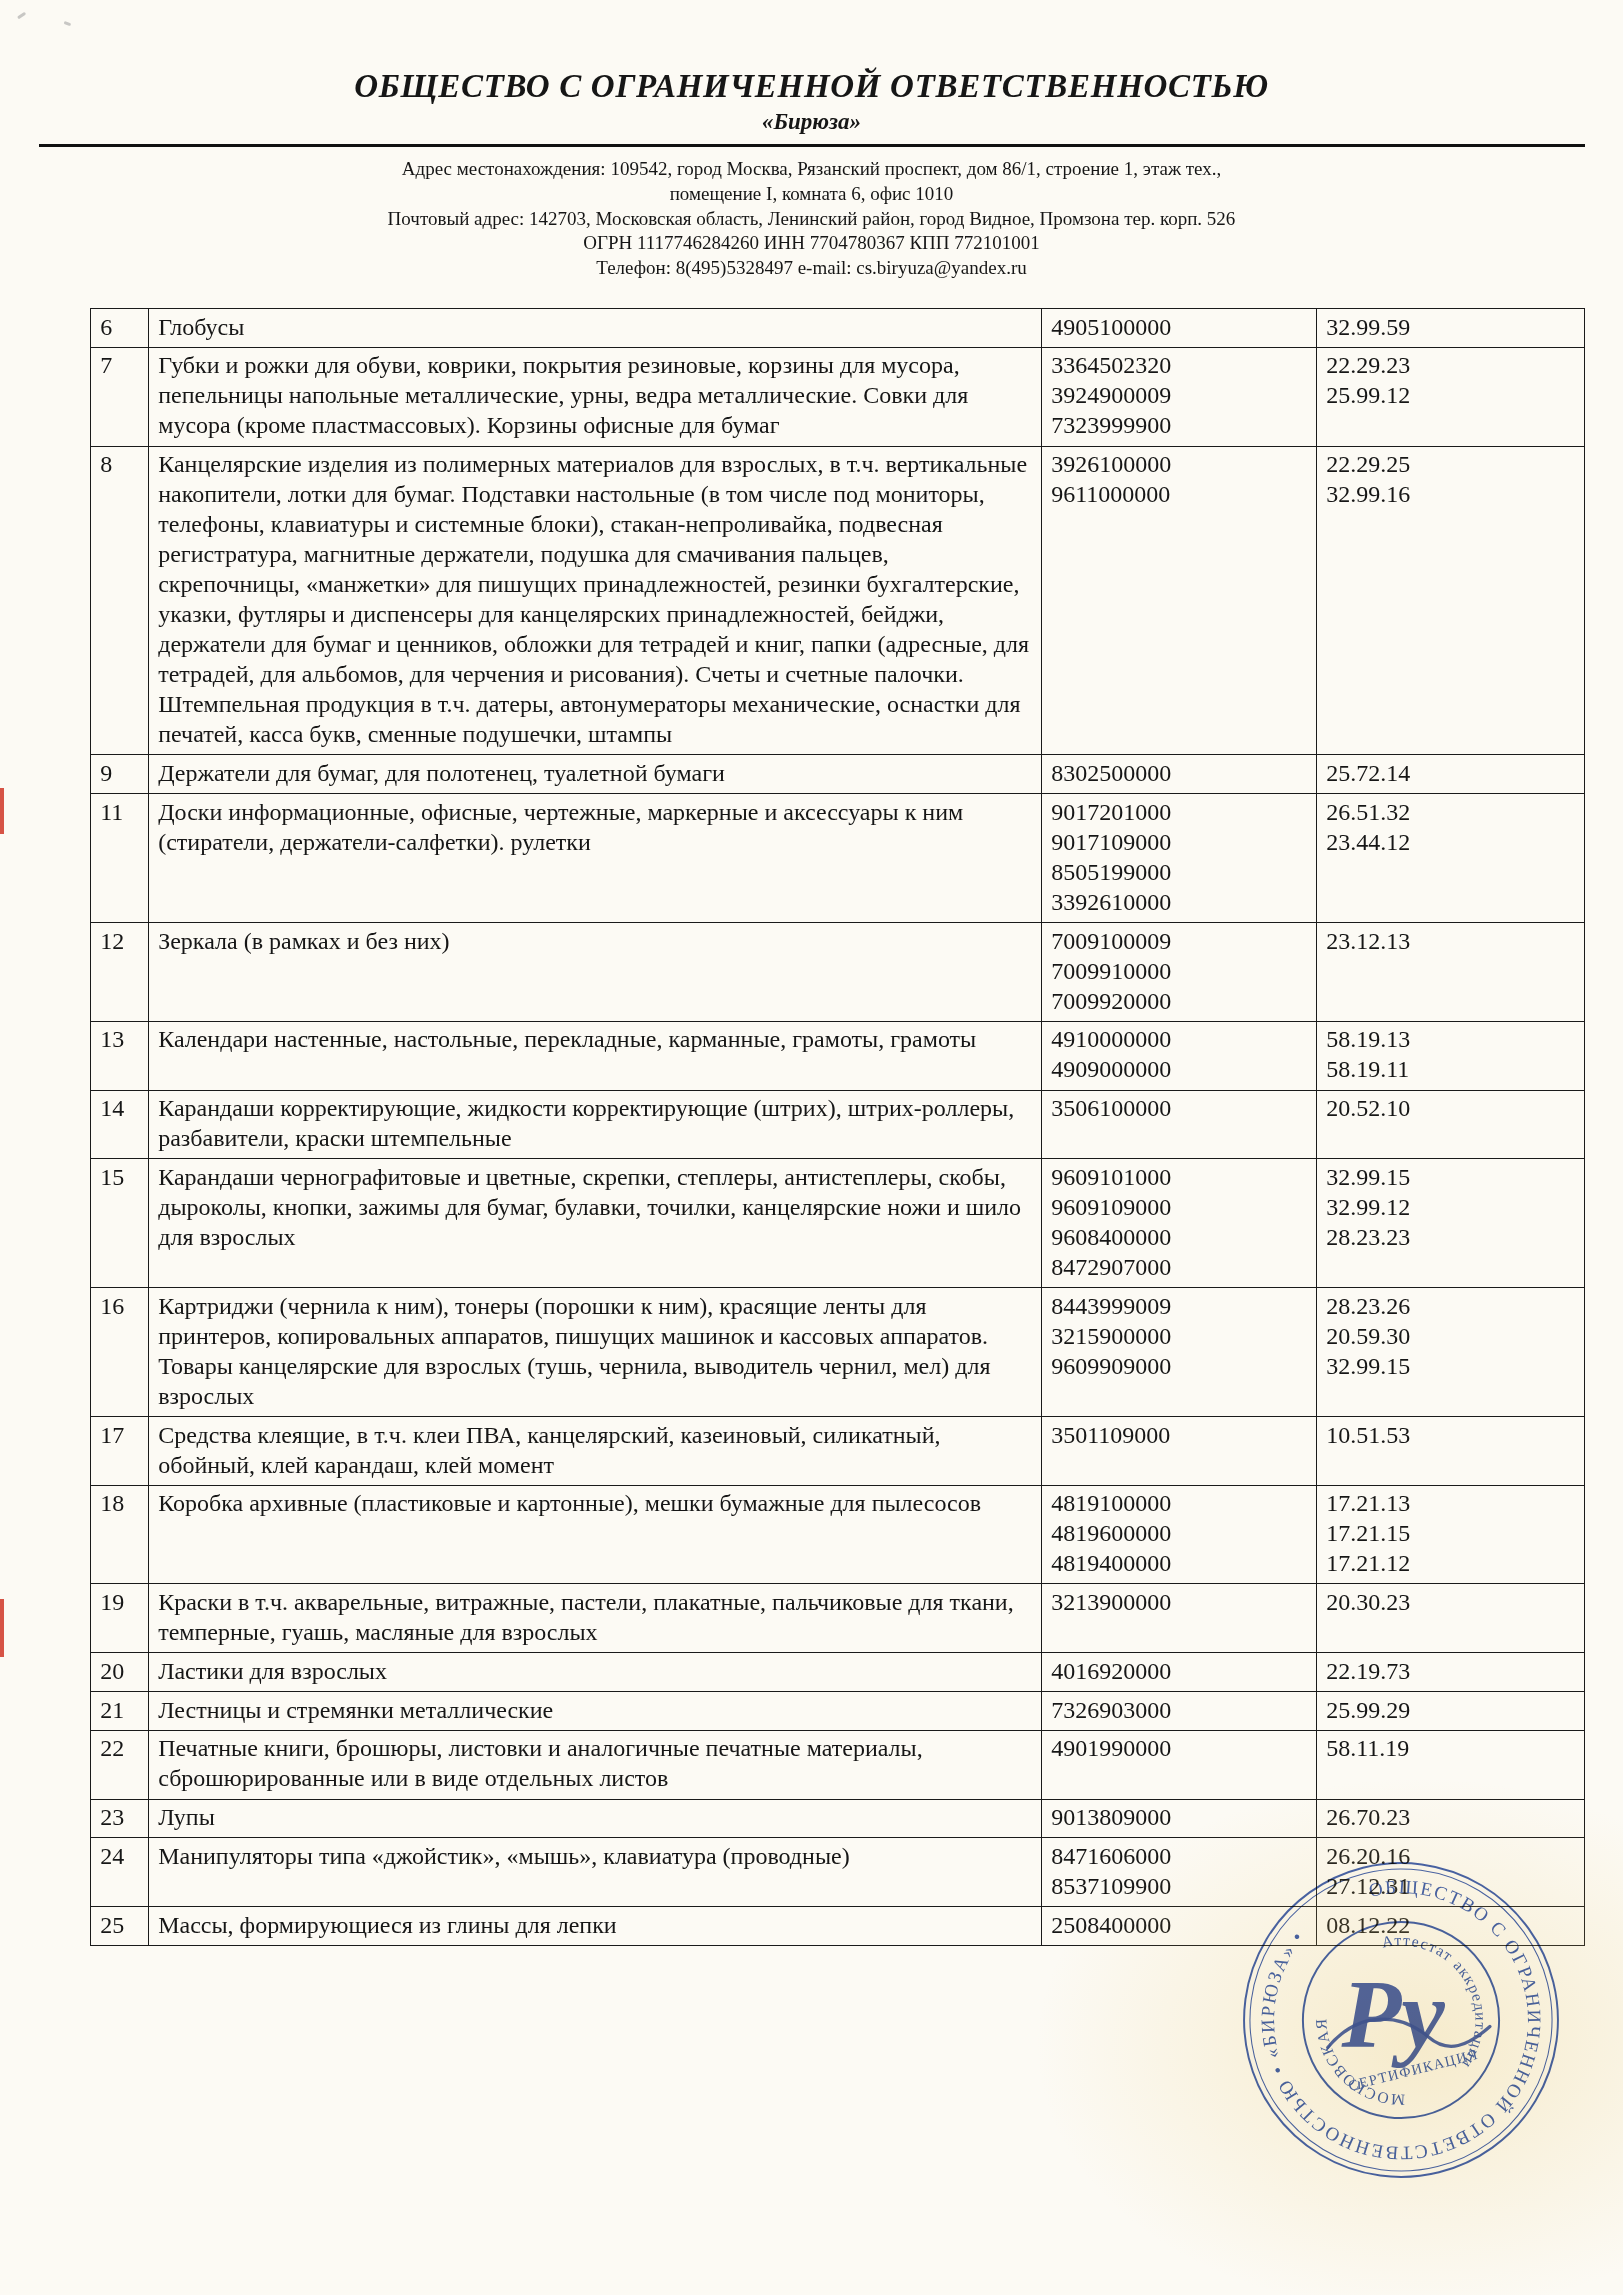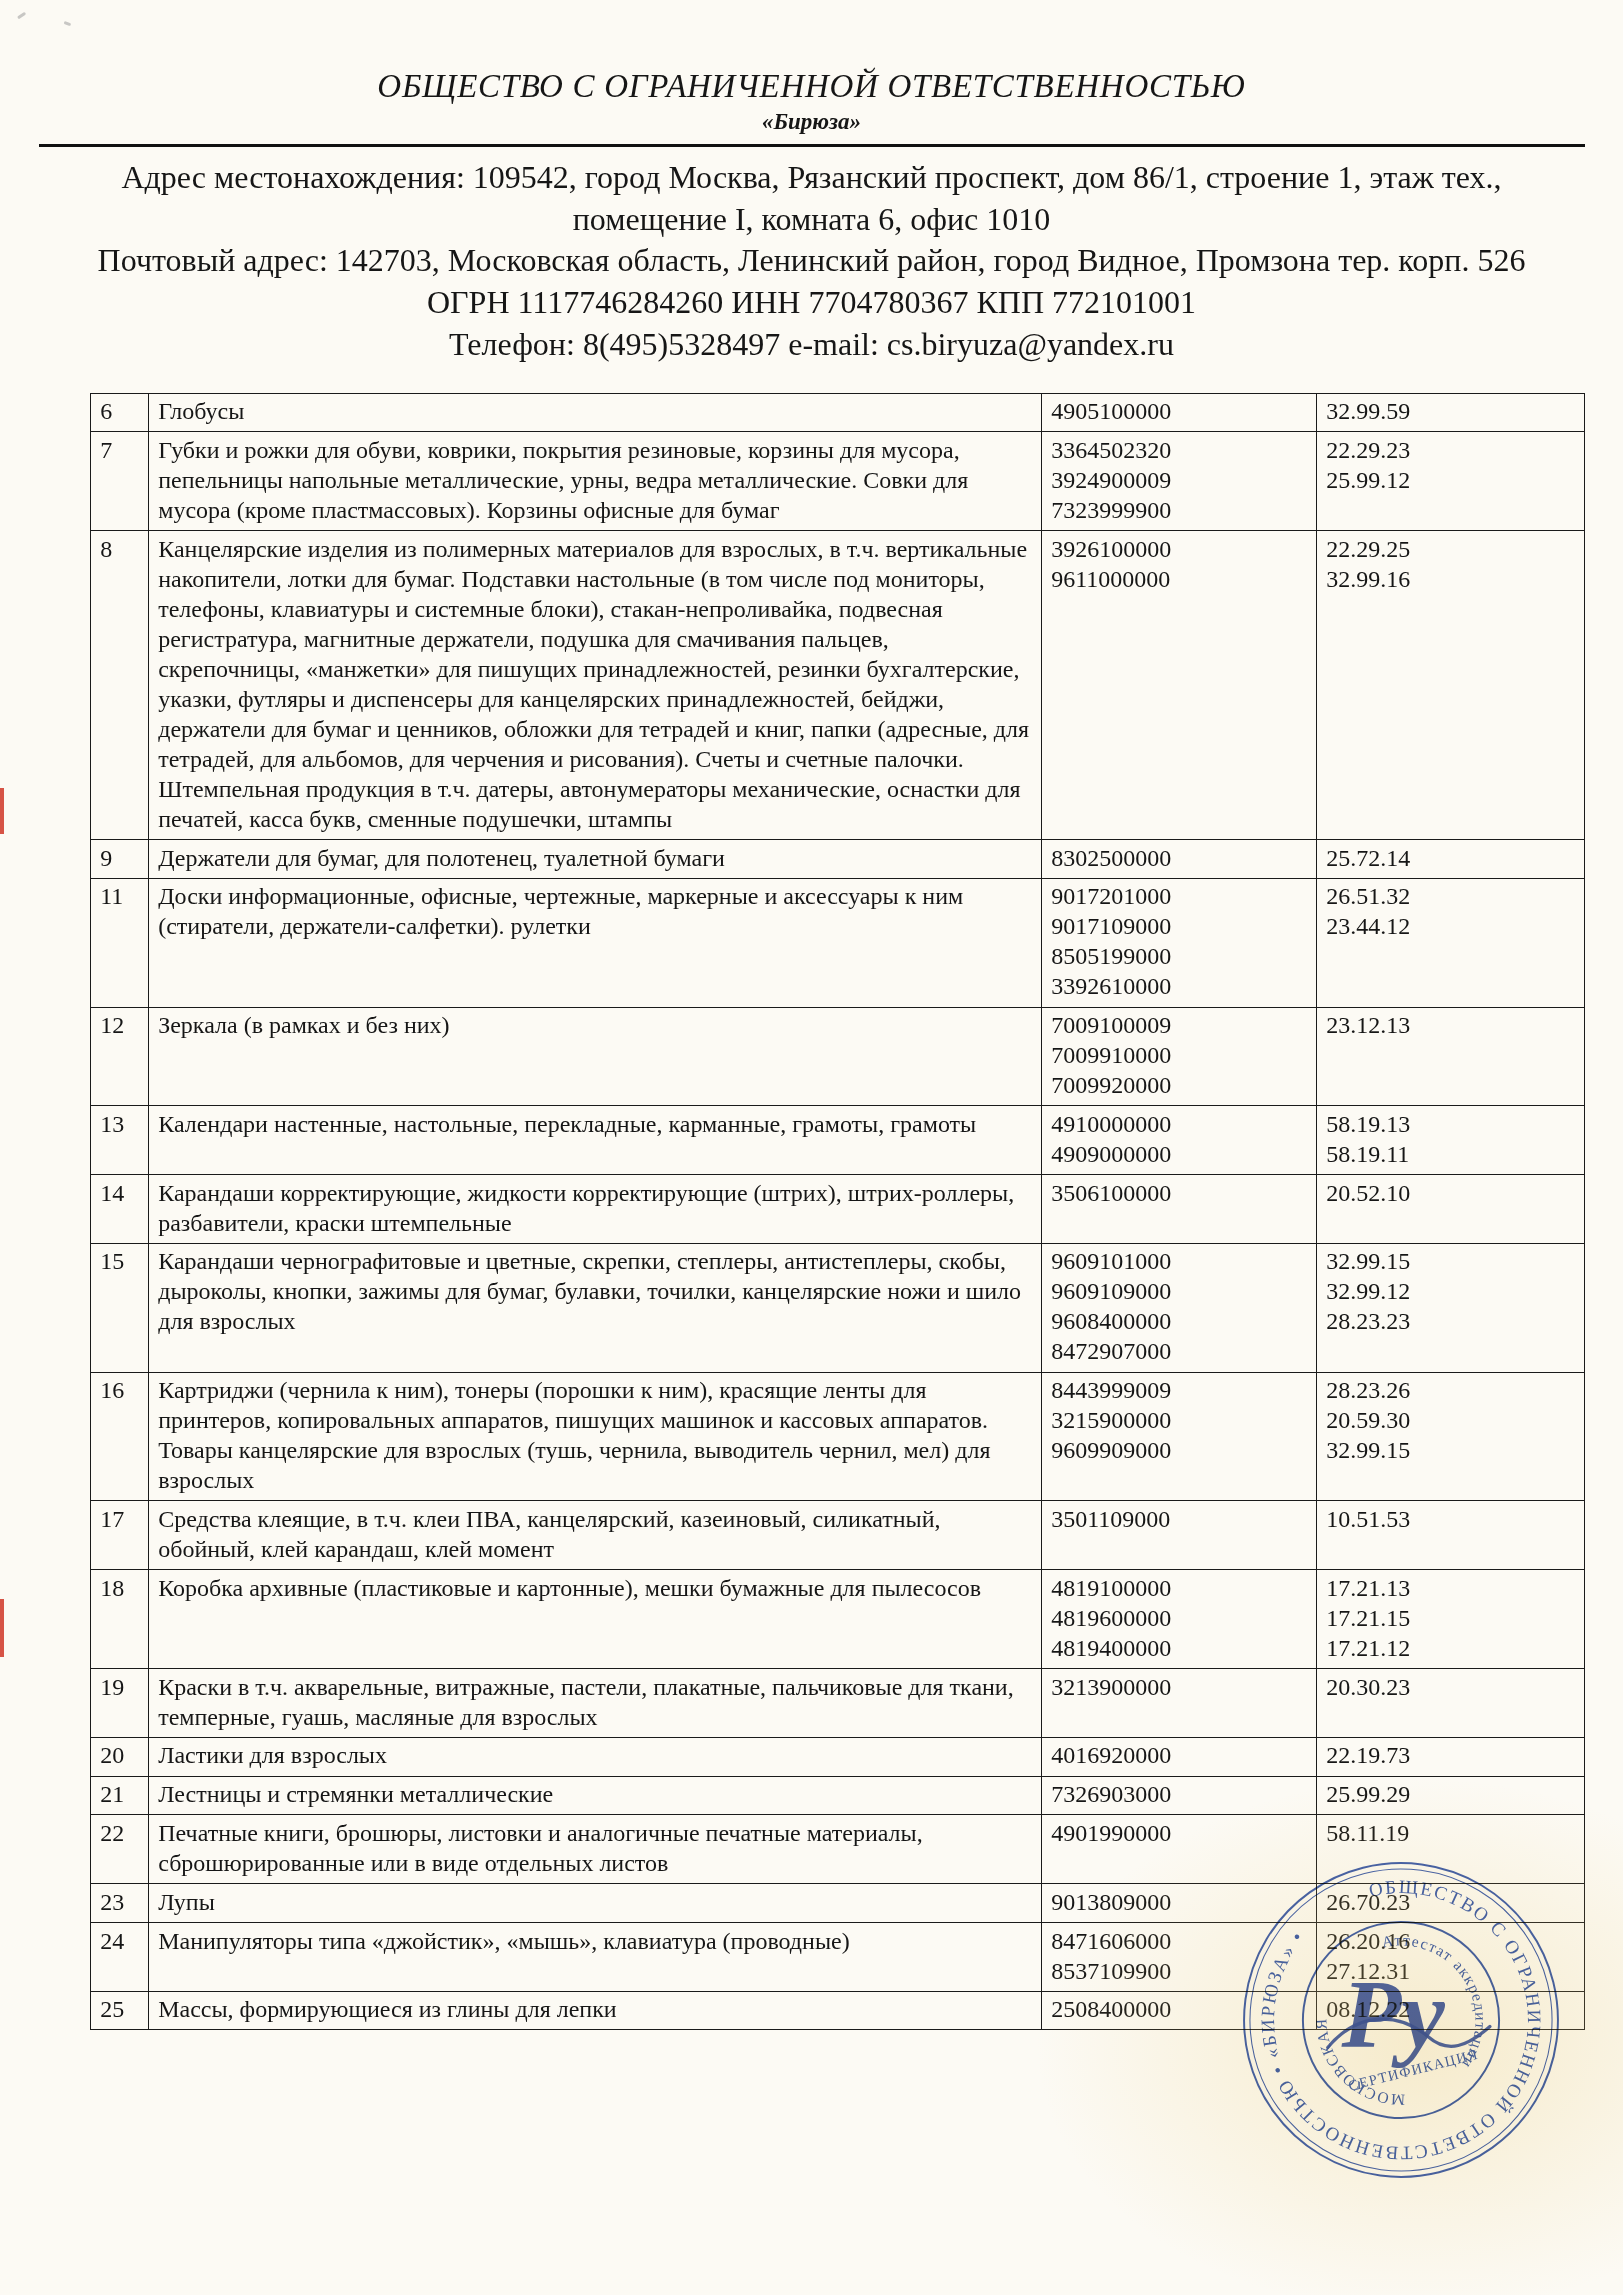--- a/index.html
+++ b/index.html
@@ -4,24 +4,24 @@
 <style>
   * { margin:0; padding:0; box-sizing:border-box; }
   html,body { background:#6f6f6f; }
   body { font-family:"Liberation Serif","DejaVu Serif",serif; color:#161616; }
   .page {
     position:relative; width:1623px; height:2295px; margin:0 auto;
     background:#fcfaf4; overflow:hidden;
   }
   
   .header { padding-top:68px; text-align:center; }
-  .title   { font-size:33px; font-weight:normal; font-style:italic; letter-spacing:0.7px; }
+  .title   { font-size:33px; font-weight:bold; font-style:italic; letter-spacing:0.7px; }
   .company { font-size:23px; font-weight:bold; font-style:italic; margin-top:3.9px; }
   .rule { height:2.6px; background:#101010; margin:9.2px 38px 10.5px 39px; }
-  .addr { font-size:32px; line-height:1.3; }
+  .addr { font-size:19px; line-height:1.3; }
   .reg  { }
   
   table.items {
     table-layout:fixed; border-collapse:collapse;
     margin:27.5px 0 0 90px; width:1493px;
     font-size:24px; line-height:1.25;
   }
   table.items td {
     border:1.3px solid #1a1a1a; vertical-align:top;
     padding:2.6px 10.5px 5.2px 9.2px;

